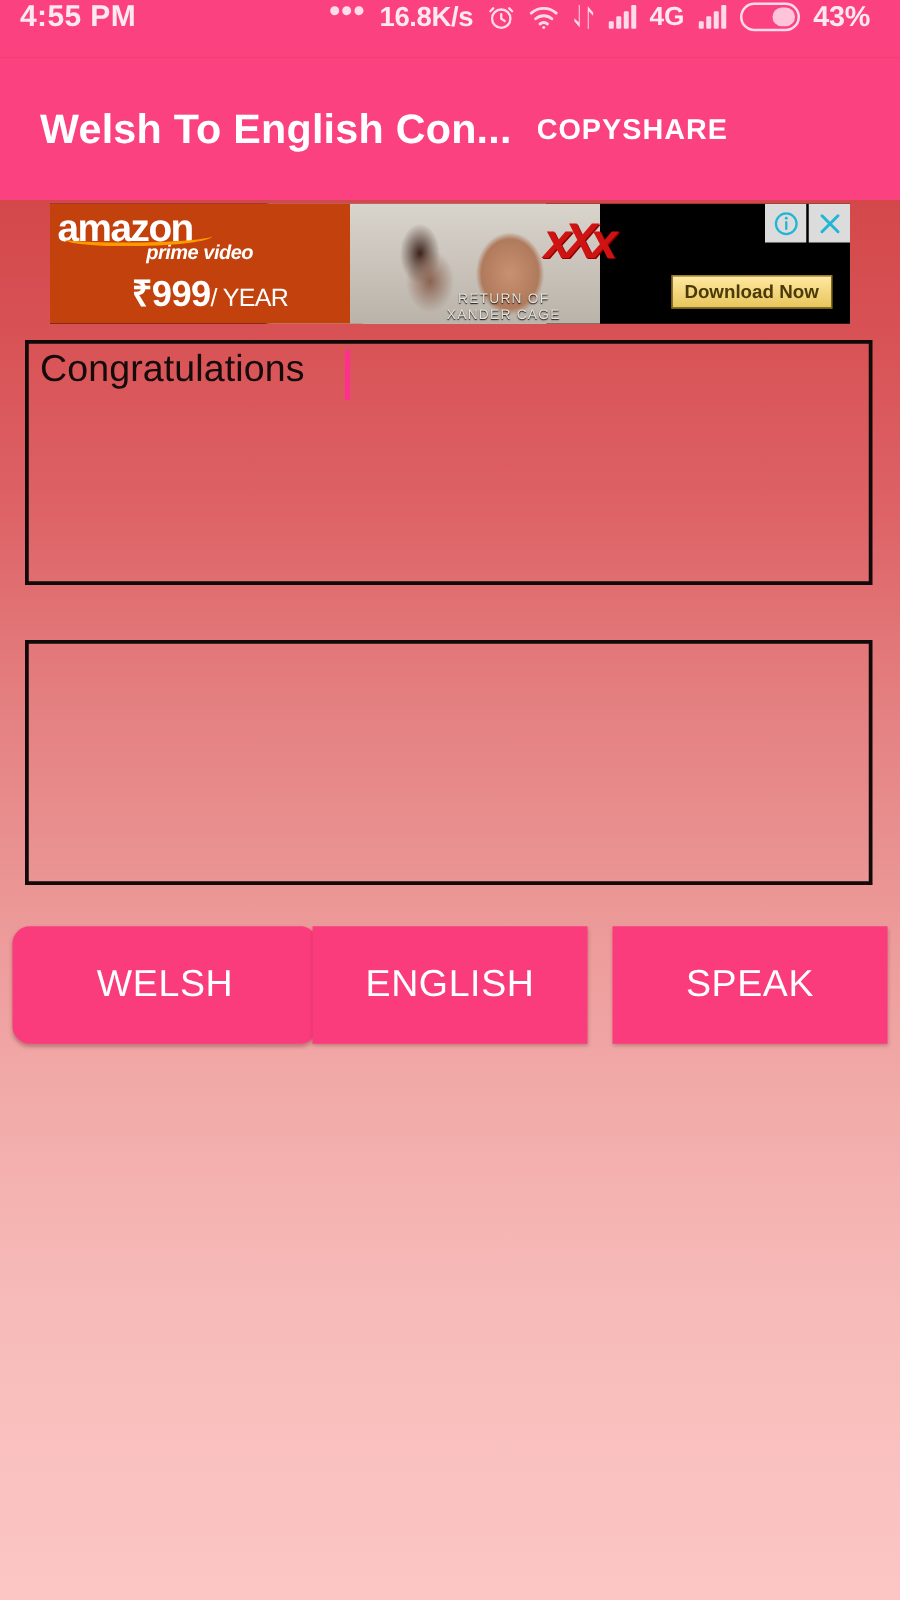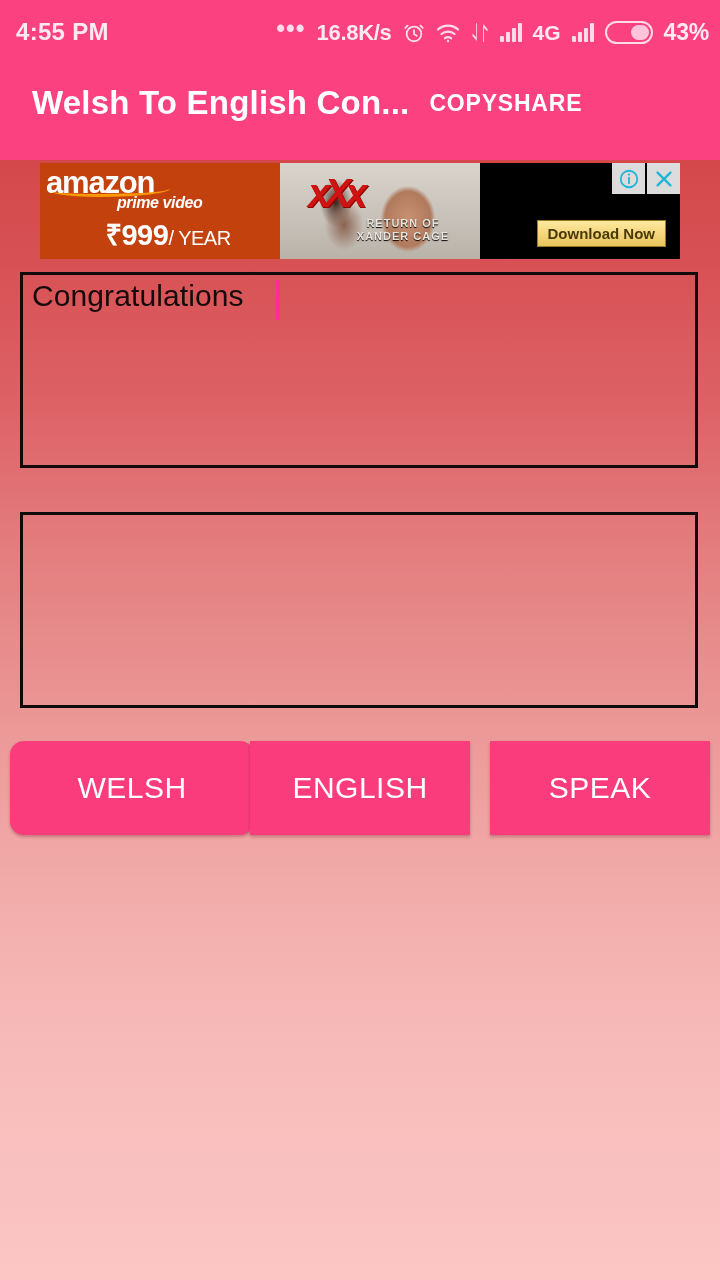--- a/index.html
+++ b/index.html
@@ -28,22 +28,22 @@
   }
 
   
   #status-bar {
     position: absolute;
     top: 0; left: 0;
     width: 720px;
     height: 46px;
     background: #fb4180;
     display: flex;
-    align-items: flex-end;
-    padding: 0 11px 0 16px;
+    align-items: flex-start;
+    padding: 0 24px 0 16px;
     color: #ffe4ee;
   }
   #status-clock {
     font-size: 24px;
     font-weight: bold;
     letter-spacing: 0.3px;
     color: #ffe9f1;
   }
   .sb-right {
     margin-left: auto;
@@ -211,32 +211,32 @@
   #ad-xxx-logo {
     position: absolute;
     left: 268px; top: 8px;
     width: 180px; height: 46px;
     z-index: 4;
     color: #cf1212;
     font-size: 40px;
     font-weight: bold;
     font-style: italic;
     letter-spacing: -6px;
-    text-align: left;
+    text-align: right;
     line-height: 44px;
     text-shadow: 1px 1px 0 #8a0000;
   }
   #ad-subtitle {
     position: absolute;
-    left: 268px; top: 54px;
+    left: 268px; top: 70px;
     width: 190px;
     z-index: 4;
     color: #e8e4dc;
     font-size: 11px;
-    font-weight: bold;
+    font-weight: normal;
     letter-spacing: 1px;
     text-align: center;
     line-height: 13px;
     text-shadow: 0 1px 1px #000;
   }
   #ad-download-btn {
     position: absolute;
     right: 14px; bottom: 12px;
     z-index: 5;
     background: linear-gradient(to bottom, #ffe9a0, #e8c55c);

